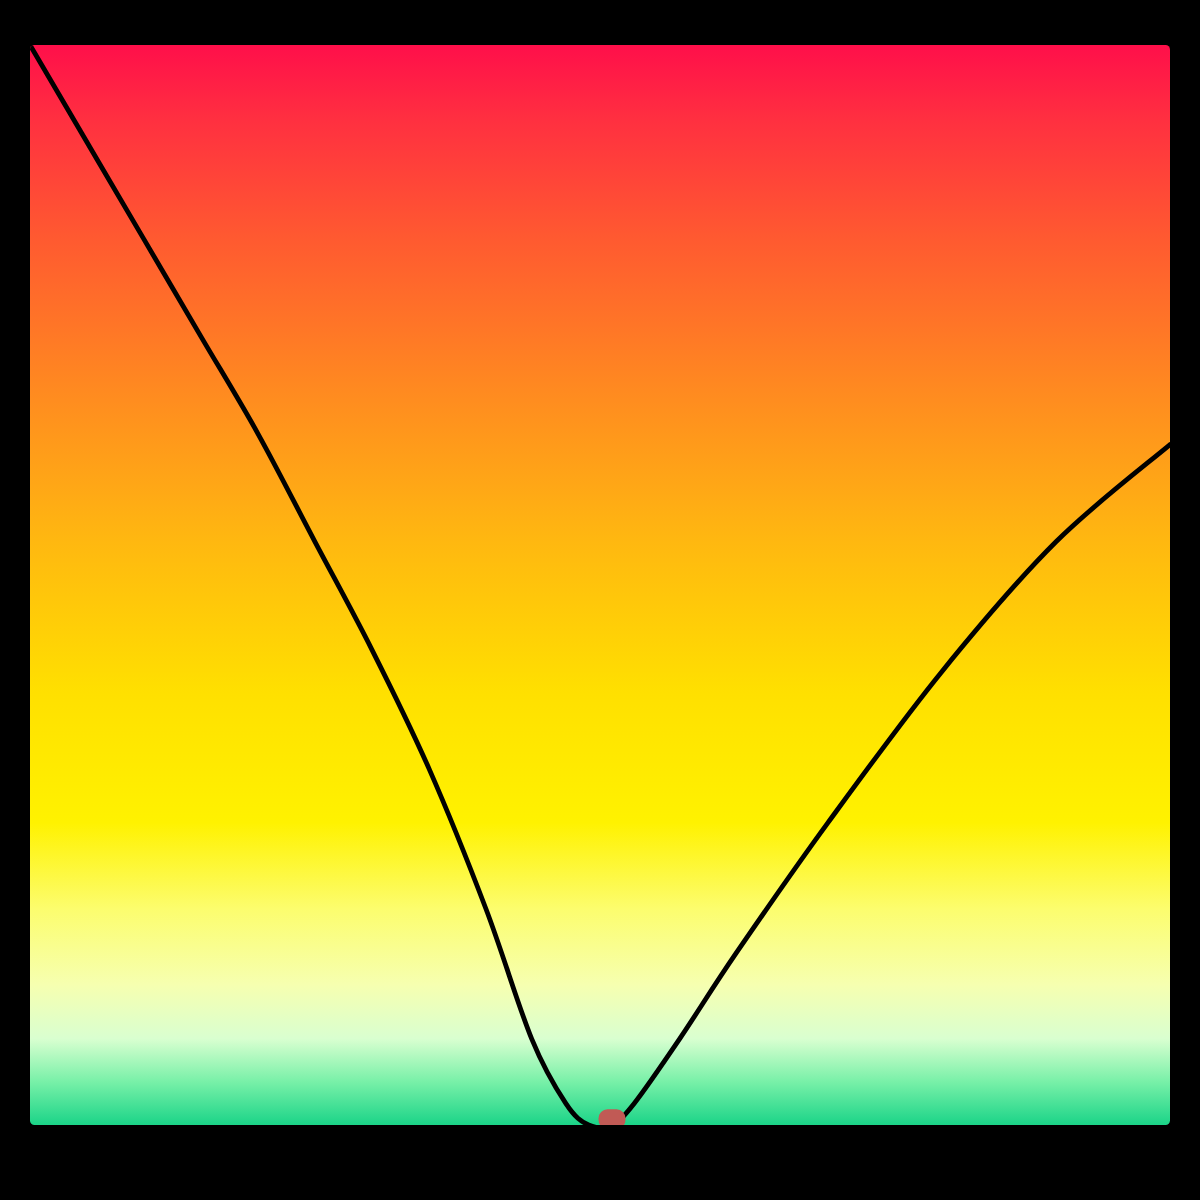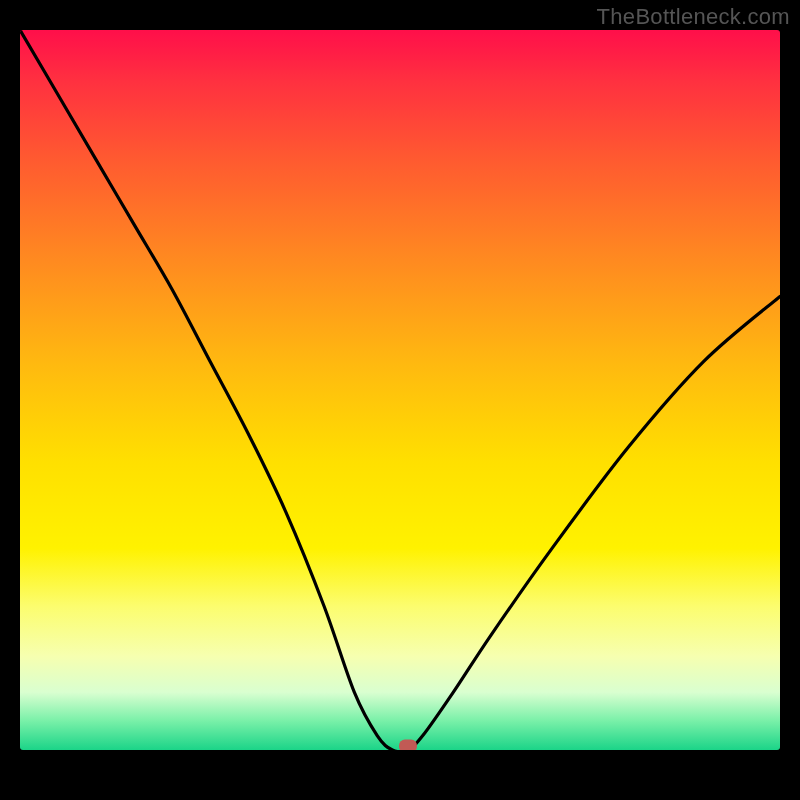--- a/index.html
+++ b/index.html
@@ -67,21 +67,20 @@
     height: 13px;
     background: #c15a55;
     border-radius: 6px;
     transform: translate(-50%, -50%);
   }
 </style>
 </head>
 <body>
 
 <div class="frame">
-  <div class="watermark">TheBottleneck.com</div>
 
   <div class="plot-area">
     <div class="gradient"></div>
 
     <svg class="curve-svg" viewBox="0 0 760 720" preserveAspectRatio="none">
       <path id="curve-path" fill="none" stroke="#000" stroke-width="3.2" stroke-linejoin="round" stroke-linecap="round" d="M 0,0 C 6.333333333333333,10.799999999999992 25.333333333333336,43.199999999999946 38,64.79999999999995 C 50.666666666666664,86.39999999999996 63.333333333333336,108.00000000000001 76,129.60000000000002 C 88.66666666666667,151.20000000000002 101.33333333333333,172.79999999999998 114,194.39999999999998 C 126.66666666666667,215.99999999999997 139.33333333333334,236.39999999999998 152,259.2 C 164.66666666666666,282 177.33333333333334,307.2 190,331.2 C 202.66666666666666,355.2 215.33333333333334,378 228,403.2 C 240.66666666666666,428.4 253.33333333333334,453.59999999999997 266,482.4 C 278.6666666666667,511.2 292.6,546 304,576 C 315.4,606 325.5333333333333,640.8 334.4,662.4 C 343.26666666666665,684 350.8666666666667,696 357.2,705.6 C 363.5333333333333,715.2 367.3333333333333,717.6 372.4,720 C 377.46666666666664,722.4 382.53333333333336,722.4 387.6,720 C 392.6666666666667,717.6 395.20000000000005,715.2 402.8,705.6 C 410.4,696 421.8,679.2 433.2,662.4 C 444.59999999999997,645.5999999999999 454.73333333333335,628.8 471.2,604.8 C 487.66666666666663,580.8 509.2,549.5999999999999 532,518.4 C 554.8,487.2 582.6666666666666,448.8 608,417.6 C 633.3333333333334,386.40000000000003 658.6666666666666,356.4 684,331.2 C 709.3333333333334,306 747.3333333333334,277.2 760,266.4"></path>
     </svg>
 
     <div id="marker" class="marker" style="left: 387.6px; top: 716.4px; background: rgb(193, 90, 85);"></div>
   </div>

